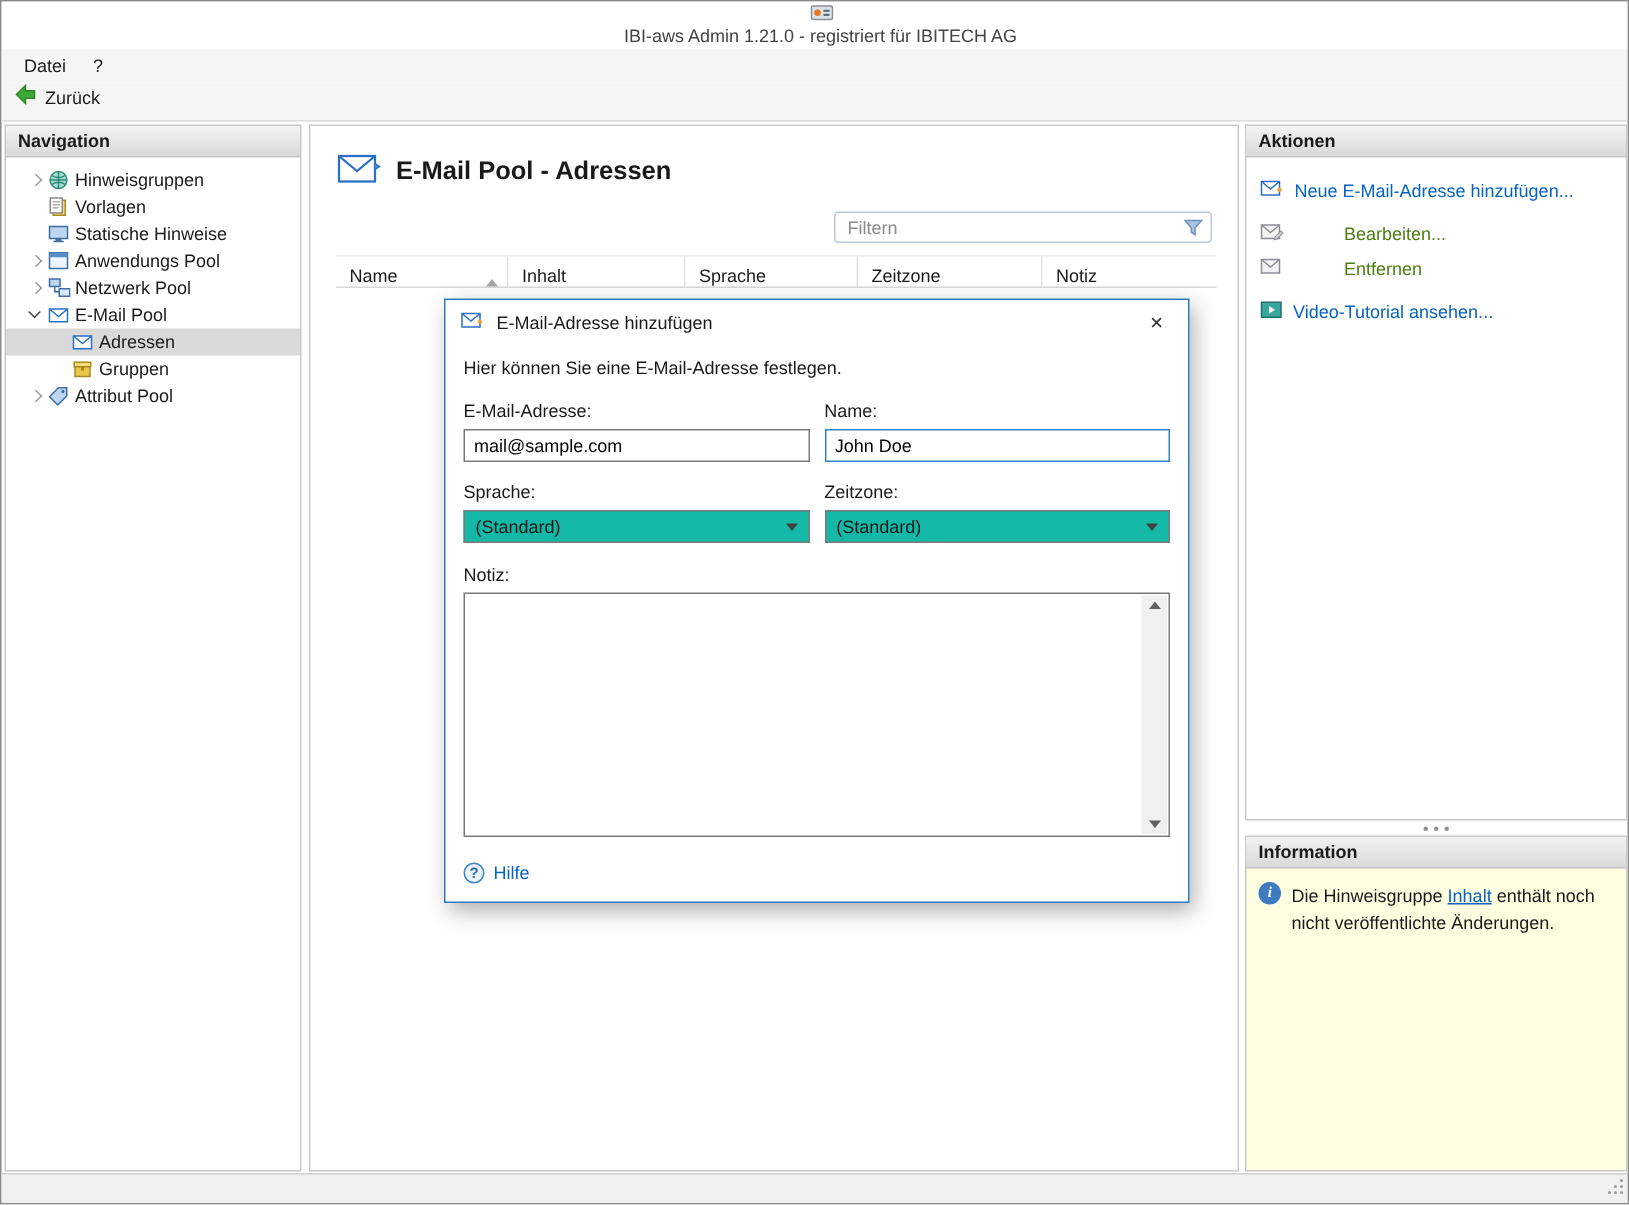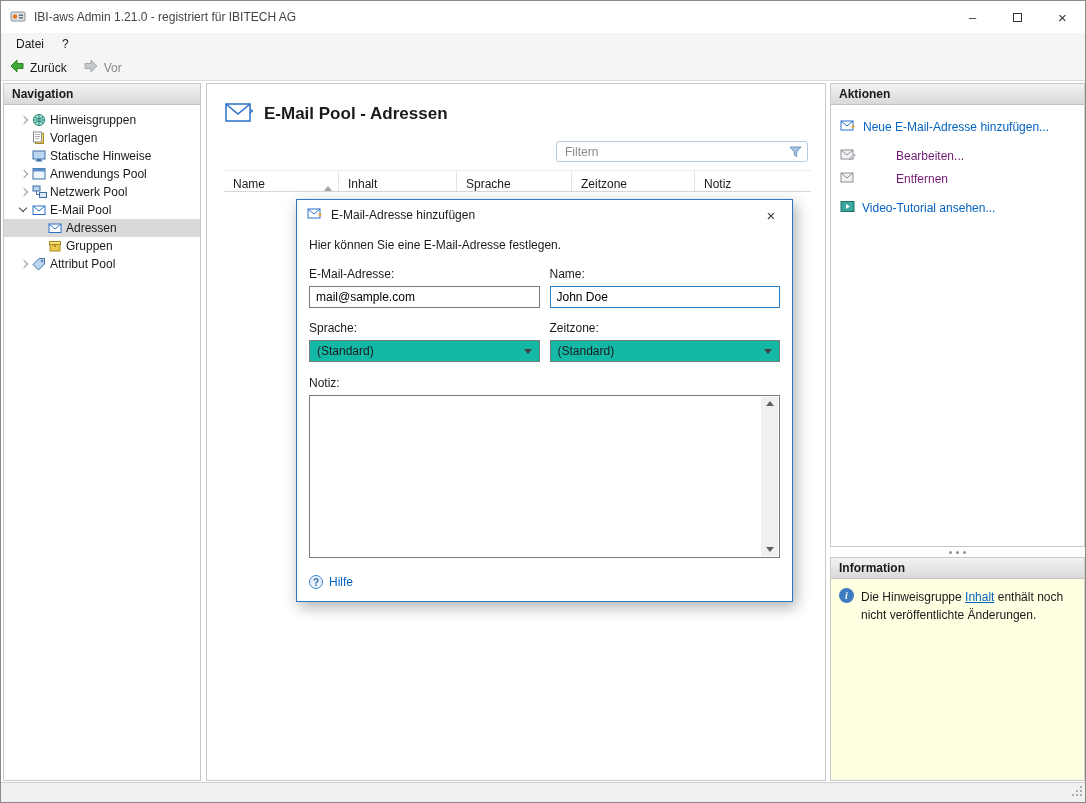--- a/index.html
+++ b/index.html
@@ -1,32 +1,32 @@
 <!DOCTYPE html>
 <html><head>
 <meta charset="utf-8">
 <style>
   * { margin:0; padding:0; box-sizing:border-box; }
   html,body { background:#e6e6e6; }
   body { font-family:"Liberation Sans","DejaVu Sans",sans-serif; font-size:12px; color:#1a1a1a; }
   .app { position:relative; width:1086px; height:803px; background:#ffffff; border:1px solid #8a8a8a; overflow:hidden; }
 
   
-  .titlebar { position:absolute; left:0; top:0; right:0; height:32px; background:#ffffff; display:flex; align-items:center; }
+  .titlebar { position:absolute; left:0; top:0; right:0; height:32px; background:#ffffff; display:flex; align-items:center;flex-direction:column; }
   .app-icon { margin-left:9px; display:flex; }
   .title-text { margin-left:8px; color:#444; font-size:12px; }
   .win-controls { margin-left:auto; display:flex; height:32px; }
   .win-btn { width:45px; height:32px; border:none; background:transparent; font-size:13px; color:#333; display:flex; align-items:center; justify-content:center; font-family:inherit; }
   .max-box { width:9px; height:9px; border:1px solid #333; display:inline-block; }
   .win-btn.close { font-size:15px; }
 
   
   .menubar { position:absolute; left:0; top:32px; right:0; height:22px; background:#f5f5f5; display:flex; align-items:center; padding-left:6px; }
   .menu-item { padding:3px 9px; }
-  .toolbar { position:absolute; left:0; top:54px; right:0; height:26px; background:#f5f5f5; border-bottom:1px solid #dcdcdc; display:flex; align-items:center; padding-left:8px; gap:16px; }
+  .toolbar { position:absolute; left:0; top:54px; right:0; height:26px; background:#f5f5f5; border-bottom:1px solid #dcdcdc; display:flex; padding-left:8px; gap:16px;flex-direction:column; }
   .tool-btn { display:flex; align-items:center; gap:5px; }
   .tool-btn.disabled { color:#8a8a8a; }
 
   
   .panel-h { height:21px; background:linear-gradient(#f3f3f3,#d9d9d9); border-bottom:1px solid #c3c3c3; font-weight:bold; display:flex; align-items:center; padding-left:8px; color:#1a1a1a; }
 
   .nav-panel { position:absolute; left:2px; top:82px; width:198px; height:698px; border:1px solid #c9c9c9; background:#fff; }
   .tree { padding-top:6px; }
   .tree-row { display:flex; align-items:center; height:18px; padding-left:12px; cursor:default; }
   .tree-row.lvl1 { padding-left:28px; }
@@ -51,21 +51,21 @@
   .th.c-inhalt { width:118px; }
   .th.c-sprache { width:115px; }
   .th.c-zeit { width:123px; }
   .sort-asc { margin-left:auto; margin-right:6px; width:0; height:0; border-left:4px solid transparent; border-right:4px solid transparent; border-bottom:5px solid #a5a5a5; }
 
   .right-col { position:absolute; left:829px; top:82px; width:255px; height:698px; display:flex; flex-direction:column; }
   .actions-panel { height:464px; border:1px solid #c9c9c9; background:#fff; }
   .actions-body { padding:12px 8px 0 9px; display:flex; flex-direction:column; }
   .act { display:flex; align-items:center; gap:7px; height:20px; }
   .act.link { color:#0563c1; cursor:pointer; }
-  .act.disabled { color:#701a75;gap:40px; }
+  .act.disabled { color:#4d7c0f;gap:40px; }
   .gap-lg { margin-bottom:9px;text-align:center; }
   .gap-sm { margin-bottom:3px; }
   .splitter { height:10px; display:flex; align-items:center; justify-content:center; gap:4px; }
   .dotg { width:3px; height:3px; border-radius:50%; background:#909090; }
   .info-panel { flex:1; border:1px solid #c9c9c9; display:flex; flex-direction:column; background:#ffffe1; }
   .info-body { flex:1; padding:9px 8px; display:flex; gap:7px; align-items:flex-start; }
   .info-icon { width:15px; height:15px; border-radius:50%; background:#3e7bc0; color:#fff; font-size:10px; font-weight:bold; font-style:italic; display:flex; align-items:center; justify-content:center; flex:0 0 15px; font-family:"Liberation Serif",serif; }
   .info-text { line-height:1.5; }
   .info-link { color:#0563c1; text-decoration:underline; cursor:pointer; }
 

